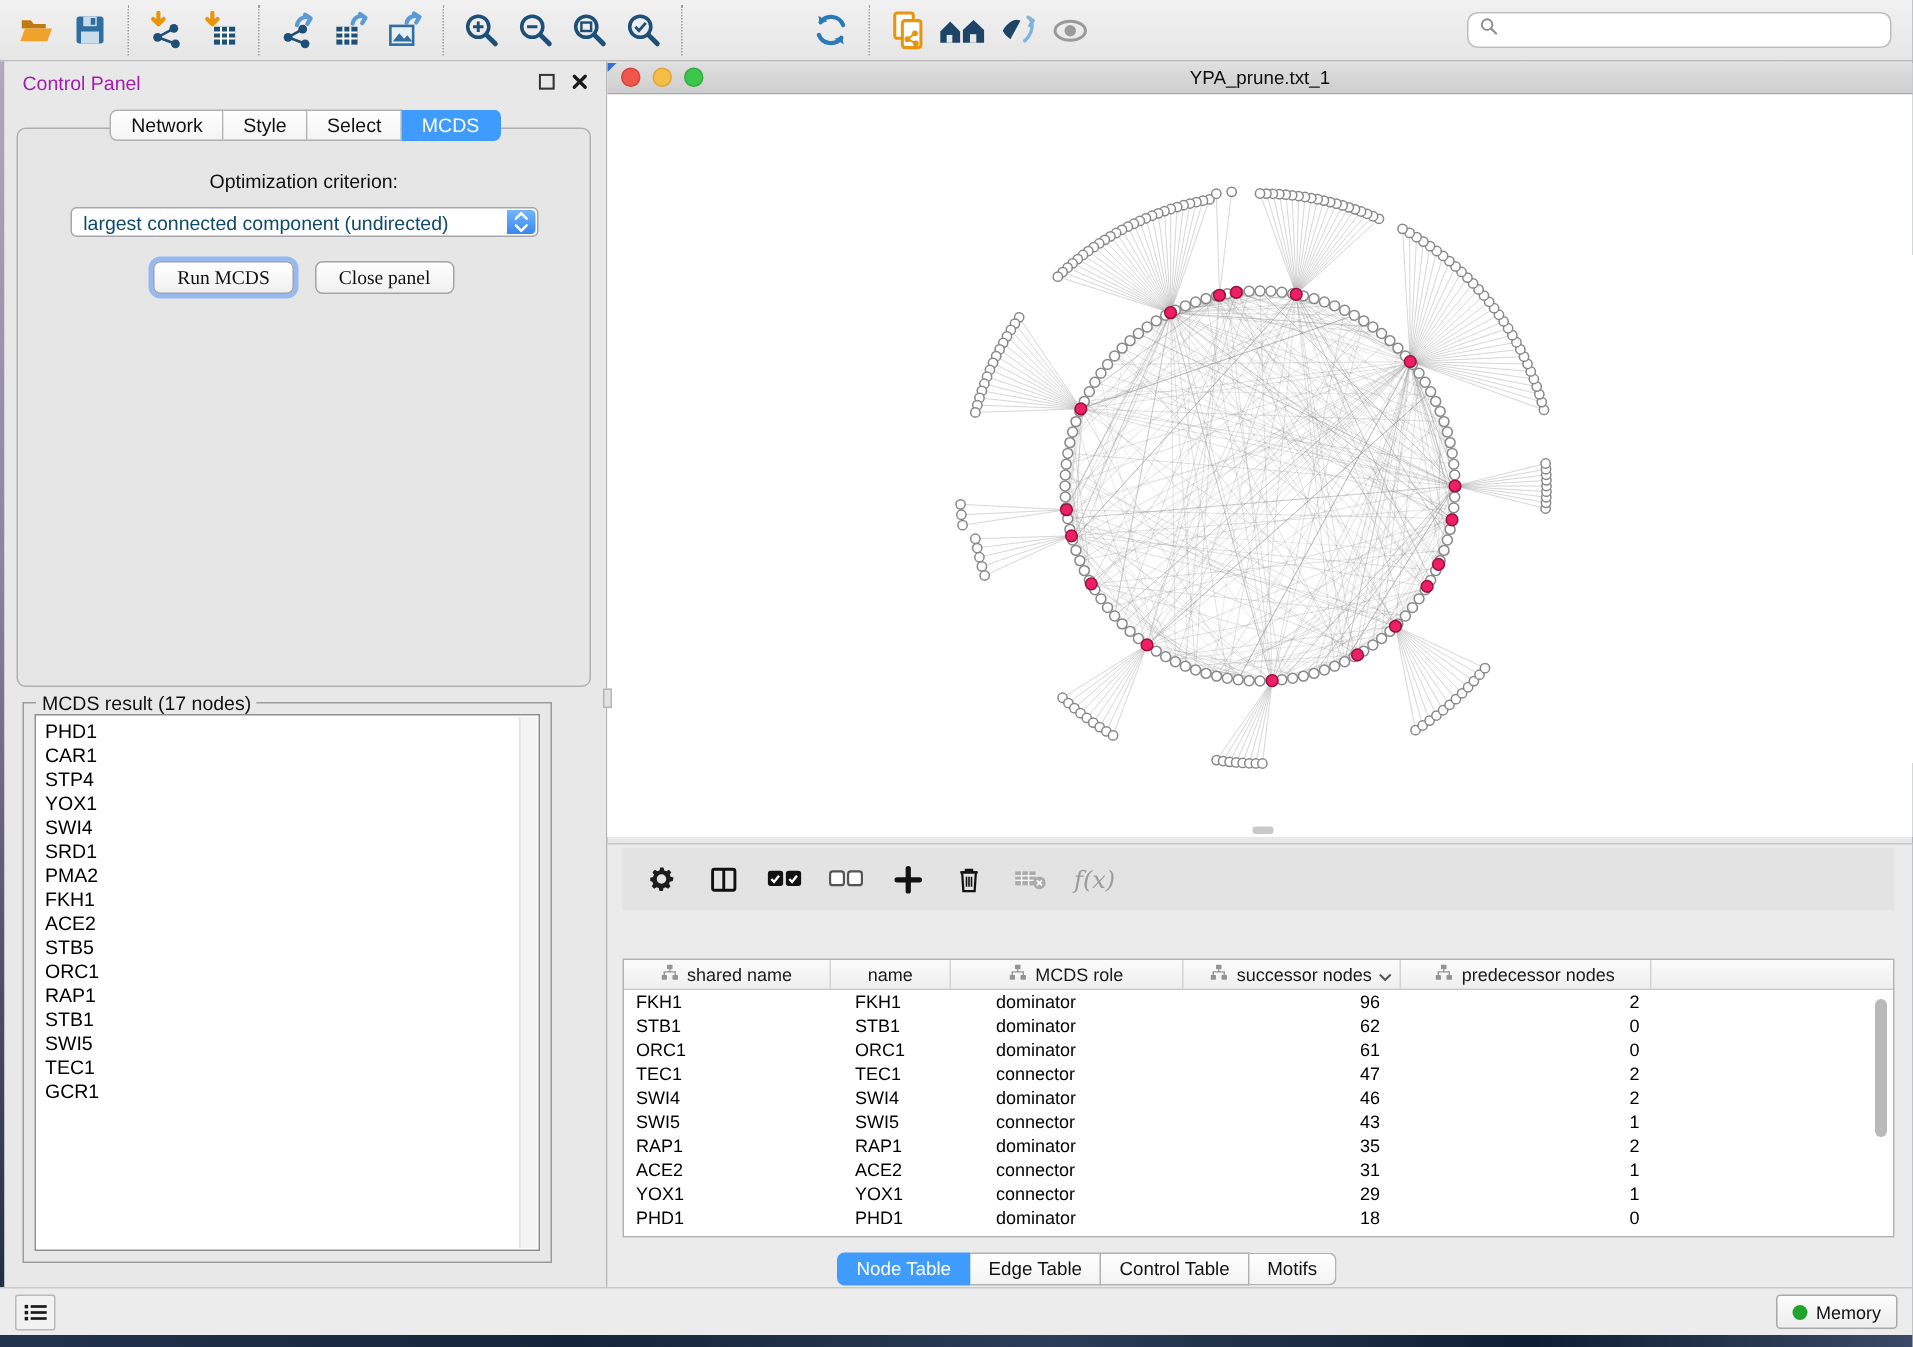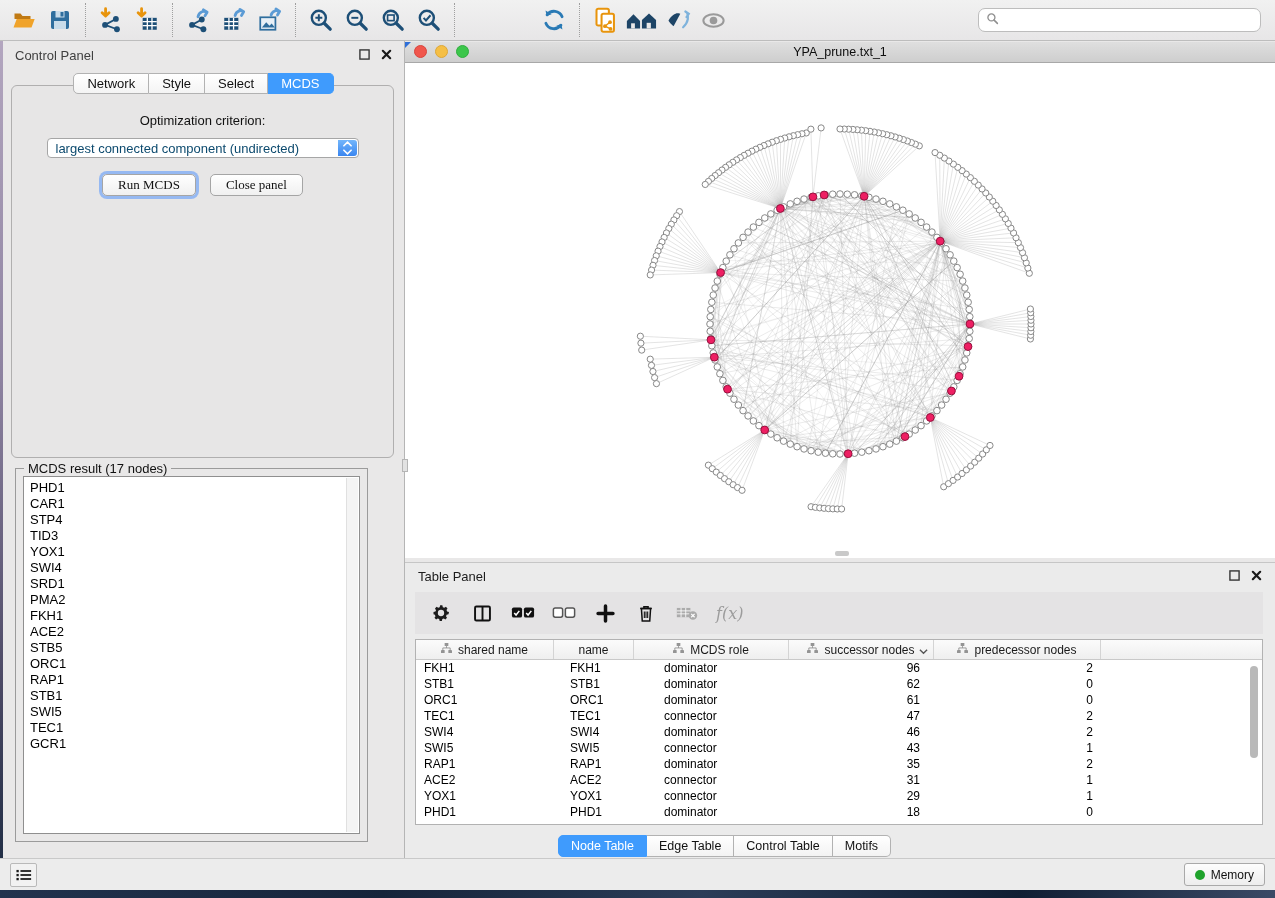--- a/index.html
+++ b/index.html
@@ -17,21 +17,21 @@
     border:1px solid #bdbdbd; border-radius:7px; display:flex; align-items:center; padding-left:7px; gap:5px; }
   .search-box input { border:none; outline:none; flex:1; font-size:12px; font-family:"Liberation Sans",sans-serif; background:transparent; }
 
   
   .left-strip { position:absolute; left:0; top:41px; width:3px; bottom:8px;
     background:linear-gradient(#b3a6bf,#8d82a0 40%,#4d4a66 75%,#1a2940); }
 
   
   .control-panel { position:absolute; left:3px; top:41px; width:402px; bottom:40px;
     background:#e9e8e8; border-right:1px solid #b5b5b5; }
-  .cp-titlebar { height:28px; display:flex; align-items:center; padding:0 12px; font-size:13px; color:#404040; }
+  .cp-titlebar { height:28px; display:flex; align-items:center; padding:0 12px; font-size:13px; color:#a21caf; }
   .win-btns { margin-left:auto; display:flex; align-items:center; gap:11px; }
   .cp-tabs { position:absolute; left:0; right:0; top:32px; display:flex; justify-content:center; z-index:2; }
   .tab { height:21px; padding:0 13px; display:flex; align-items:center; font-size:13px; color:#111;
     background:linear-gradient(#ffffff,#f4f4f4); border:1px solid #b2b2b2; border-left:none; }
   .tab:first-child { border-left:1px solid #b2b2b2; border-radius:5px 0 0 5px; }
   .tab:last-child { border-radius:0 5px 5px 0; }
   .tab.active { background:#3f9bfd; border-color:#3f9bfd; color:#fff; }
   .cp-panel { position:absolute; left:8px; right:10px; top:44px; height:373px;
     background:#e7e6e6; border:1px solid #b0afaf; border-radius:6px; }
   .opt-label { text-align:center; margin-top:27px; font-size:13px; color:#111; }
@@ -318,21 +318,20 @@
         <div class="btn">Close panel</div>
       </div>
     </div>
     <div class="fieldset">
       <span class="legend">MCDS result (17 nodes)</span>
       <div class="mcds-listbox">
         <div class="mcds-list" id="mcds-list">
             <div>PHD1</div>
             <div>CAR1</div>
             <div>STP4</div>
-            <div>TID3</div>
             <div>YOX1</div>
             <div>SWI4</div>
             <div>SRD1</div>
             <div>PMA2</div>
             <div>FKH1</div>
             <div>ACE2</div>
             <div>STB5</div>
             <div>ORC1</div>
             <div>RAP1</div>
             <div>STB1</div>
@@ -1114,31 +1113,20 @@
             <circle cx="359.69344759545163" cy="366.966613444712" r="3.9" fill="#ee1f63" stroke="#97123f" stroke-width="1"></circle>
             <circle cx="500" cy="373.583302491977" r="3.9" fill="#ee1f63" stroke="#97123f" stroke-width="1"></circle>
             <circle cx="443.1627675388108" cy="390.74347469567533" r="3.9" fill="#ee1f63" stroke="#97123f" stroke-width="1"></circle>
           </svg>
         <div class="hscroll-thumb"></div>
         <div class="divider-handle"></div>
       </div>
     </div>
 
     <div class="table-panel">
-      <div class="tp-titlebar">
-        <span>Table Panel</span>
-        <span class="win-btns">
-          <span><svg width="11" height="11" viewBox="0 0 12 12">
-                <rect x="1" y="1" width="10" height="10" fill="none" stroke="#333" stroke-width="1.5"></rect>
-              </svg></span>
-          <span><svg width="11" height="11" viewBox="0 0 12 12">
-                <path d="M2 2l8 8M10 2l-8 8" stroke="#1a1a1a" stroke-width="2.4" stroke-linecap="round"></path>
-              </svg></span>
-        </span>
-      </div>
       <div class="tp-toolbar">
         <span class="tp-tool">
           <svg width="20" height="20" viewBox="0 0 24 24">
               <path fill="#1c1c1c" d="M12 8.2A3.8 3.8 0 1 0 12 15.8 3.8 3.8 0 0 0 12 8.2zm9 5.3l-2.3.6a7 7 0 0 1-.7 1.7l1.2 2-1.9 1.9-2-1.2a7 7 0 0 1-1.7.7l-.6 2.3h-2.6l-.6-2.3a7 7 0 0 1-1.7-.7l-2 1.2-1.9-1.9 1.2-2a7 7 0 0 1-.7-1.7L3 13.5v-2.6l2.3-.6a7 7 0 0 1 .7-1.7L4.8 6.5 6.7 4.6l2 1.2a7 7 0 0 1 1.7-.7l.6-2.3h2.6l.6 2.3a7 7 0 0 1 1.7.7l2-1.2 1.9 1.9-1.2 2a7 7 0 0 1 .7 1.7l2.3.6z"></path>
               <circle cx="12" cy="12" r="2.6" fill="#e4e3e4"></circle>
             </svg>
         </span>
         <span class="tp-tool">
           <svg width="21" height="21" viewBox="0 0 24 24">
               <rect x="3.5" y="4" width="17" height="16" rx="1.5" fill="none" stroke="#111" stroke-width="2.2"></rect>

